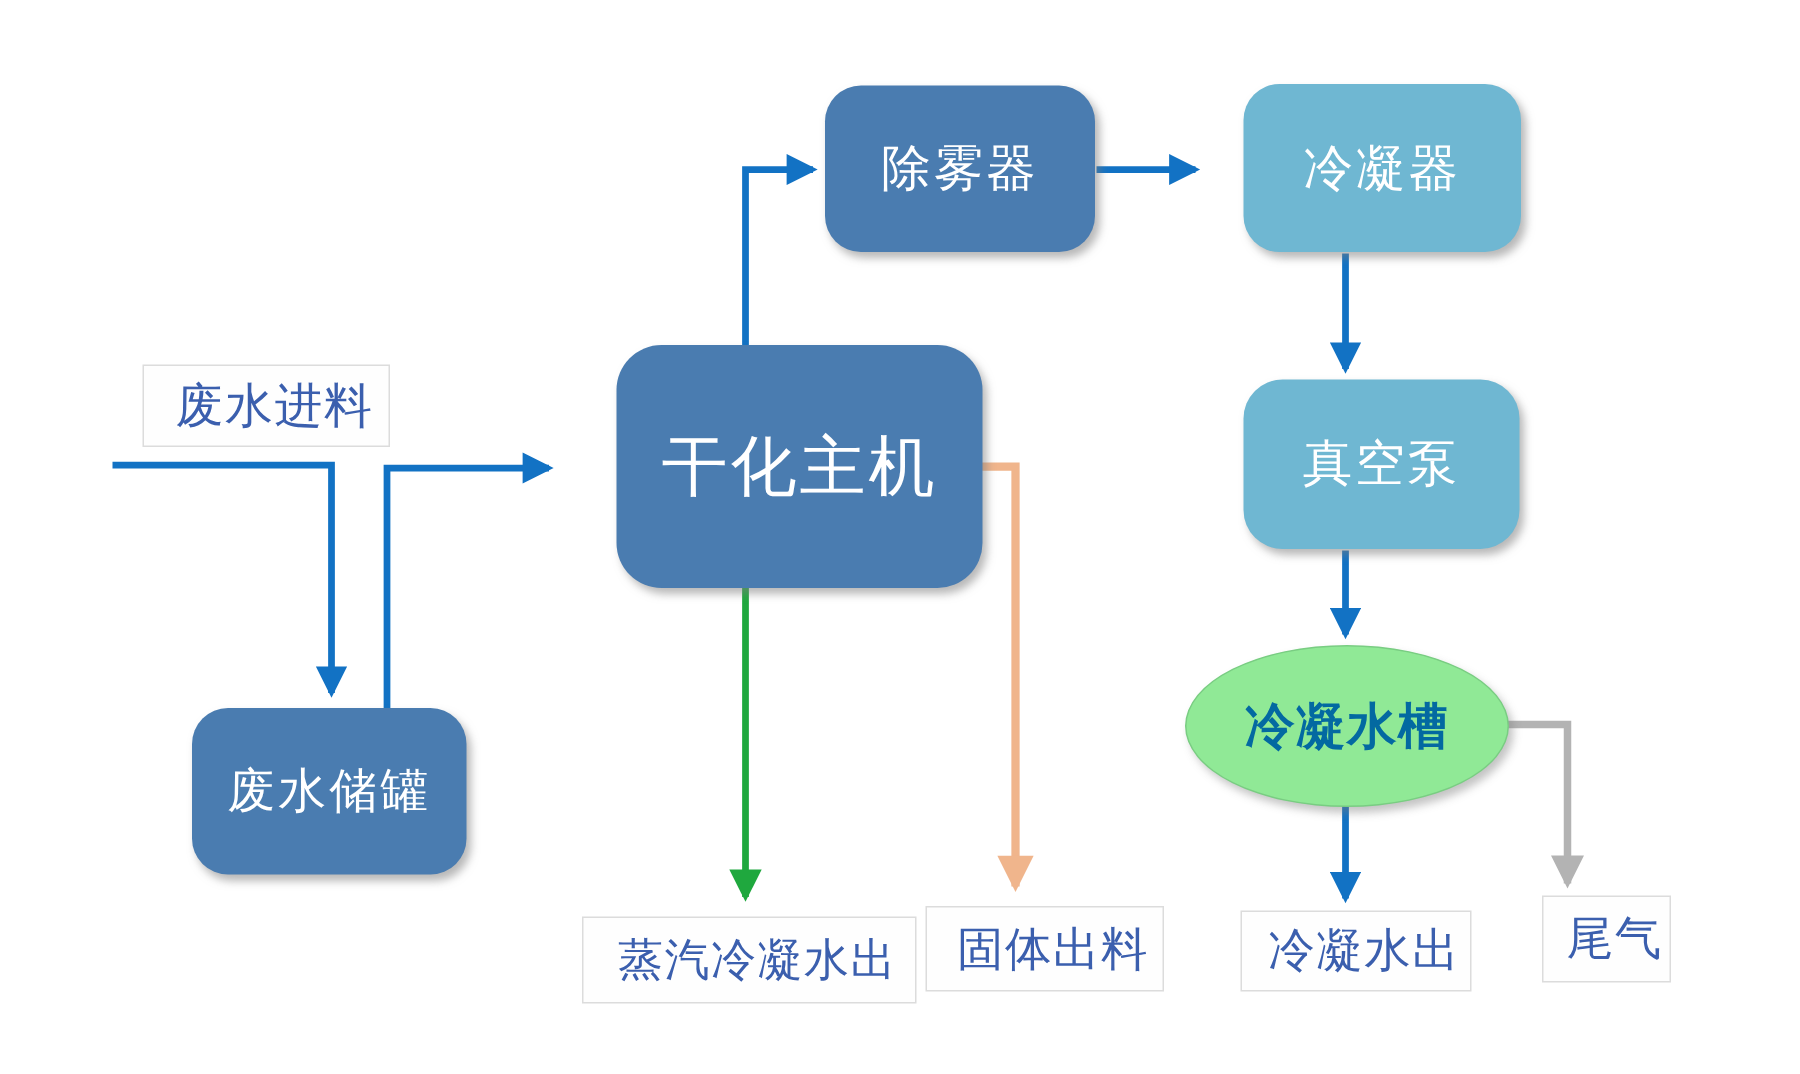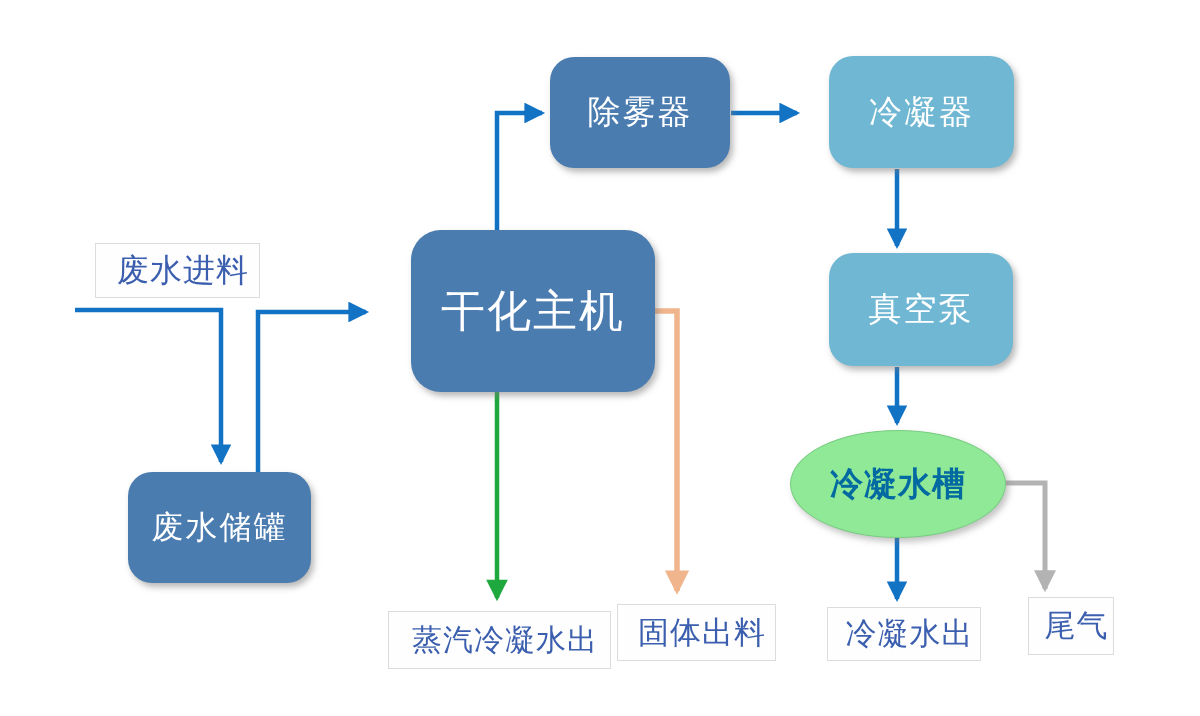--- a/index.html
+++ b/index.html
@@ -18,21 +18,21 @@
     color:#ffffff;letter-spacing:2px;
     box-shadow:3px 4px 6px rgba(125,125,125,.55);
   }
   .rect{border-radius:24px;}
   .dark-blue{background:#4a7cb0;}
   .light-blue{background:#6fb7d2;margin-left:24px;}
   .node-demister{left:550px;top:57px;width:180px;height:111px;font-size:33px;}
   .node-condenser{left:805px;top:56px;width:185px;height:112px;font-size:33px;}
   .node-dryer{left:375px;top:230px;width:244px;height:162px;font-size:44px;border-radius:30px;margin-left:36px;}
   .node-tank{left:128px;top:472px;width:183px;height:111px;font-size:32px;}
-  .node-vacuum{left:805px;top:253px;width:184px;height:113px;font-size:33px;}
+  .node-vacuum{left:805px;top:253px;width:184px;height:113px;font-size:33px;border-radius:26px;}
   .node-condtank{
     left:790px;top:430px;width:214px;height:106px;
     background:#90e996;border:1px solid #79cd82;border-radius:50%;
     color:#0369a1;font-weight:bold;font-size:33px;letter-spacing:1px;
     box-shadow:3px 4px 6px rgba(125,125,125,.45);
   }
   .stream-label{
     position:absolute;z-index:2;
     display:flex;align-items:center;justify-content:center;
     background:#fefefe;border:1px solid #dcdcdc;

